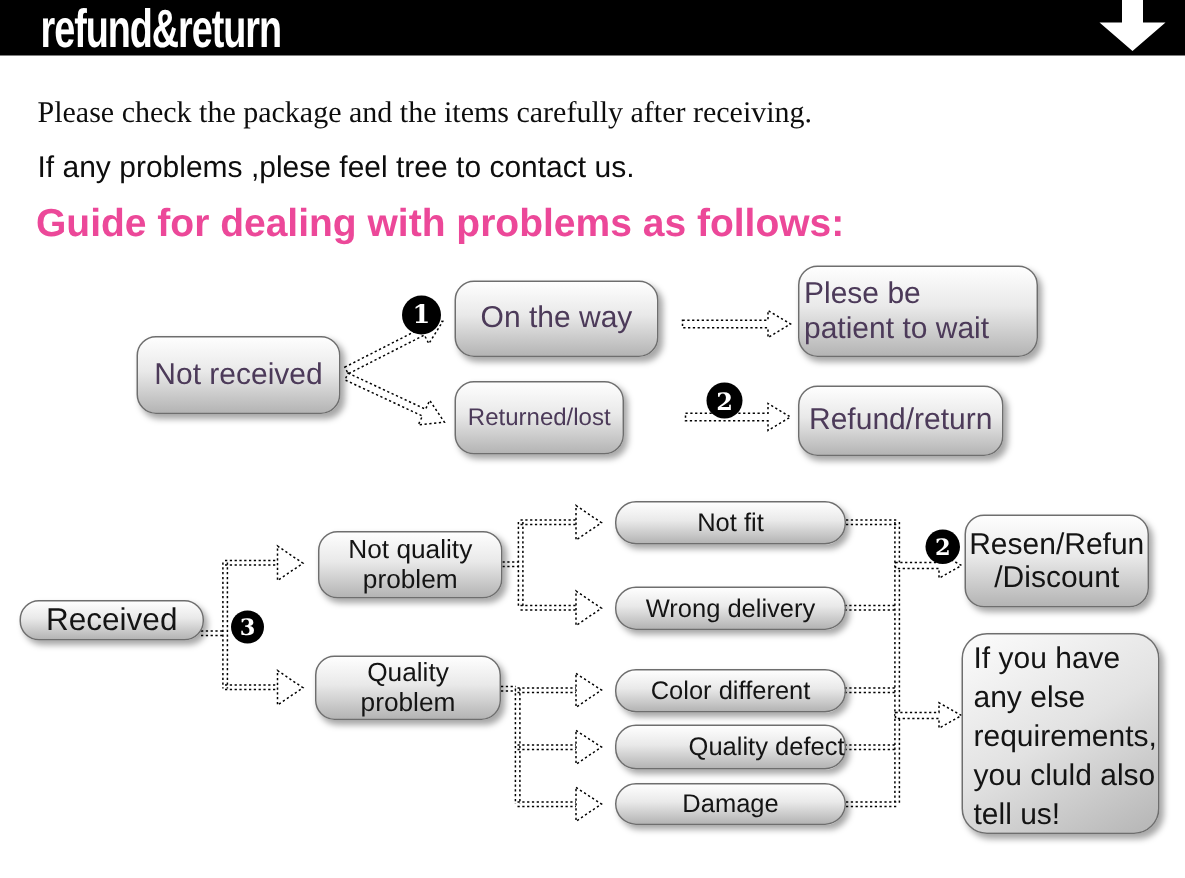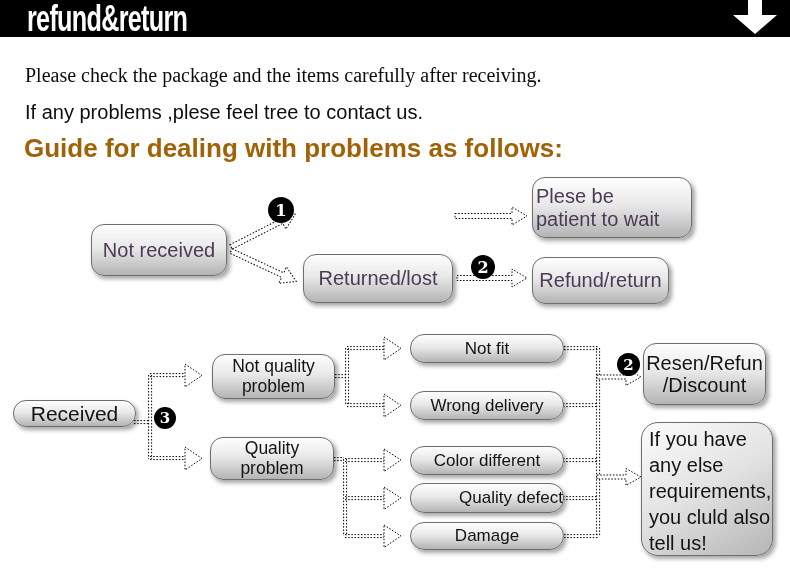--- a/index.html
+++ b/index.html
@@ -13,37 +13,37 @@
     position:absolute;left:27px;top:0;height:37px;line-height:38px;
     color:#fff;font-size:36px;font-weight:800;letter-spacing:-1px;
     transform:scaleX(0.70);transform-origin:0 50%;white-space:nowrap;
   }
   .header-arrow{position:absolute;left:731px;top:0;}
   
   .intro-line{position:absolute;left:25px;color:#0d0d0d;font-size:20px;white-space:nowrap;}
   .intro-1{top:64px;font-family:Liberation Serif, serif;}
   .intro-2{top:101px;}
   .guide-heading{
-    position:absolute;left:24px;top:133px;color:#a16207;
+    position:absolute;left:24px;top:133px;color:#ec4899;
     font-size:26px;font-weight:bold;white-space:nowrap;
   }
   
   .fbox{
     position:absolute;box-sizing:border-box;z-index:2;
     border:1.4px solid #6e6e6e;border-radius:13px;
     background:linear-gradient(180deg,#fefefe 0%,#e9e9e9 45%,#b4b4b4 100%);
     box-shadow:2.5px 3px 4px rgba(0,0,0,0.35);
     display:flex;flex-direction:column;align-items:center;justify-content:center;
     text-align:center;color:#141414;line-height:1.12;
   }
   .purple{color:#4c3a59;}
   .b-not-received{left:91px;top:224px;width:136px;height:52px;font-size:20px;}
   .b-on-the-way{left:303px;top:187px;width:136px;height:51px;font-size:20px;}
   .b-please-wait{left:532px;top:177px;width:160px;height:61px;font-size:20px;align-items:flex-start;padding-left:3px;}
-  .b-returned-lost{left:303px;top:254px;width:150px;height:49px;font-size:20px;}
+  .b-returned-lost{left:303px;top:254px;width:113px;height:49px;font-size:16px;}
   .b-refund-return{left:532px;top:257px;width:137px;height:47px;font-size:20px;}
   .b-received{left:13px;top:400px;width:123px;height:27px;font-size:21px;}
   .b-not-quality{left:212px;top:354px;width:123px;height:45px;font-size:17.5px;}
   .b-quality{left:210px;top:437px;width:124px;height:43px;font-size:17.5px;}
   .b-small{width:154px;height:29px;font-size:17px;border-radius:14px;}
   .b-not-fit{left:410px;top:334px;}
   .b-wrong-delivery{left:410px;top:391px;}
   .b-color-different{left:410px;top:446px;}
   .b-quality-defect{left:410px;top:483px;height:30px;align-items:flex-end;}
   .b-damage{left:410px;top:522px;height:28px;}
@@ -105,20 +105,23 @@
     <path class="head" d="M384,525 L401,536 L384,547.5 Z"></path>
 
     <path class="dot" d="M564,346.6 H598 M564,349.6 H598 M563,403.6 H598 M563,406.6 H598 M563,458.6 H598 M563,461.6 H598 M563,496.6 H598 M563,499.6 H598 M564,534.6 H598 M564,537.6 H598 M596.6,348 V536 M599.6,348 V536"></path>
     <path class="head" d="M0,-2 H29 V-8.5 L44,0 L29,8.5 V2 H0 Z" transform="translate(597,377)"></path>
     <path class="head" d="M0,-2 H29 V-8.5 L44,0 L29,8.5 V2 H0 Z" transform="translate(597,477)"></path>
   </svg>
 
   <div class="fbox purple b-not-received">
     <span>Not received</span>
   </div>
+  <div class="fbox purple b-on-the-way">
+    <span>On the way</span>
+  </div>
   <div class="fbox purple b-please-wait">
     <span>Plese be</span>
     <span>patient to wait</span>
   </div>
   <div class="fbox purple b-returned-lost">
     <span>Returned/lost</span>
   </div>
   <div class="fbox purple b-refund-return">
     <span>Refund/return</span>
   </div>

